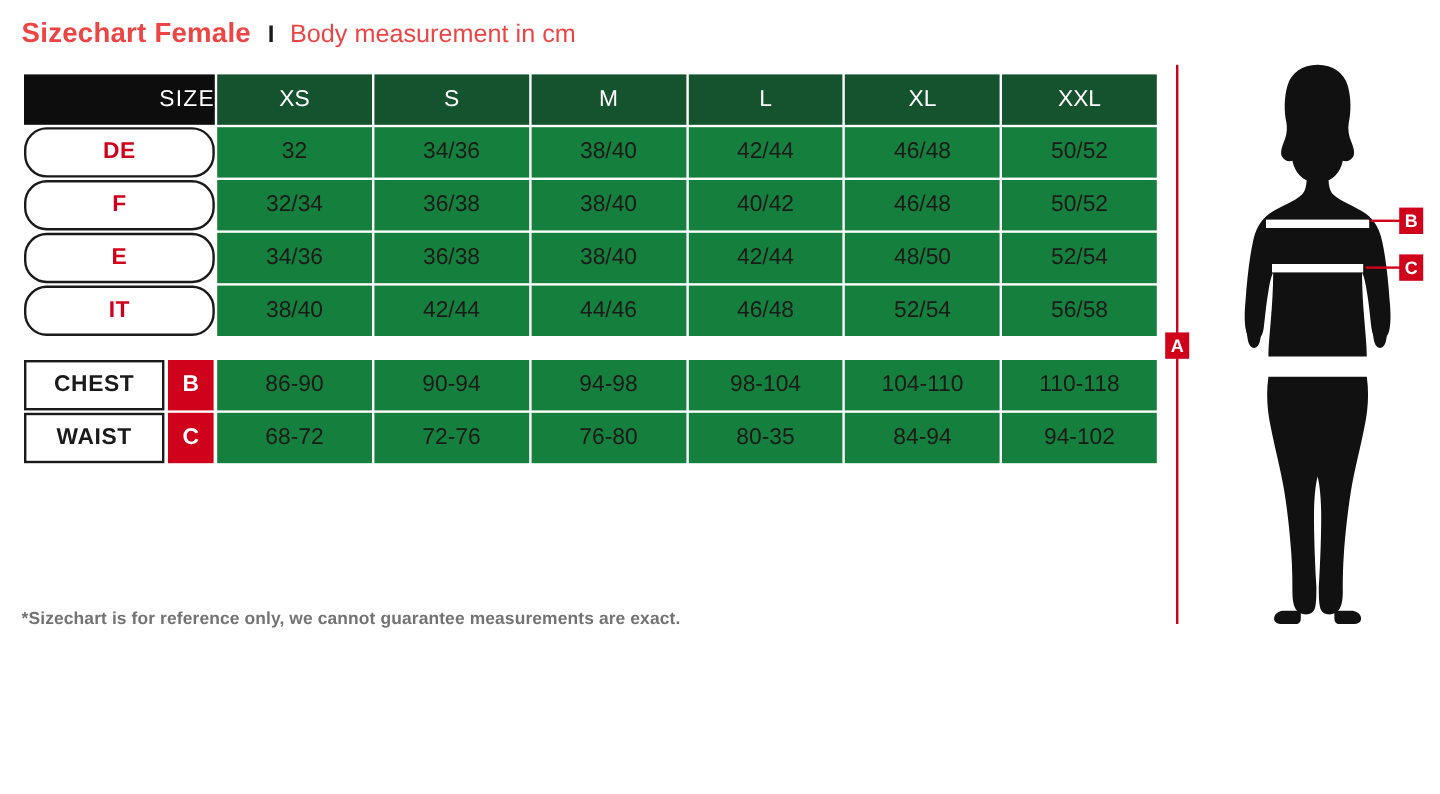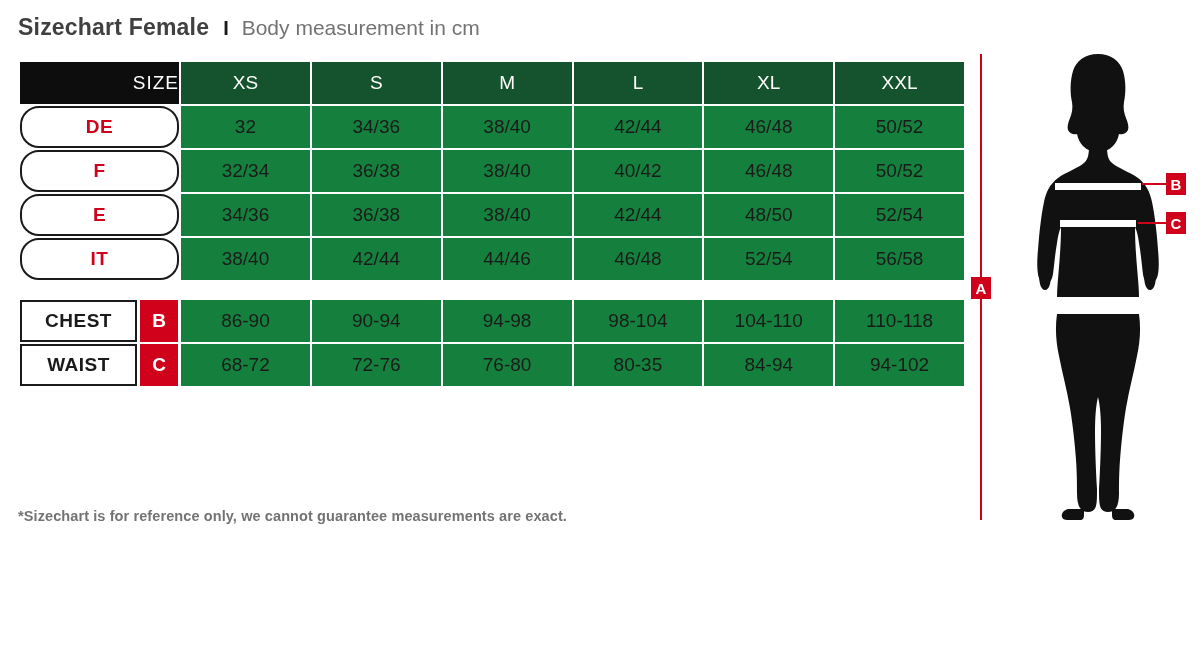--- a/index.html
+++ b/index.html
@@ -22,32 +22,32 @@
     left: 18px;
     top: 14px;
     display: flex;
     align-items: baseline;
     gap: 0;
   }
   #title-main {
     font-size: 23px;
     font-weight: bold;
     letter-spacing: 0.2px;
-    color: #404040;
+    color: #ef4444;
   }
   #title-sep {
     font-size: 20px;
     font-weight: bold;
     margin: 0 13px 0 14px;
     color: #1a1a1a;
   }
   #title-sub {
     font-size: 21px;
     font-weight: normal;
-    color: #737373;
+    color: #ef4444;
   }
 
   
   #table-wrap {
     position: absolute;
     left: 18px;
     top: 60px;
     width: 948px;
   }
   table {

